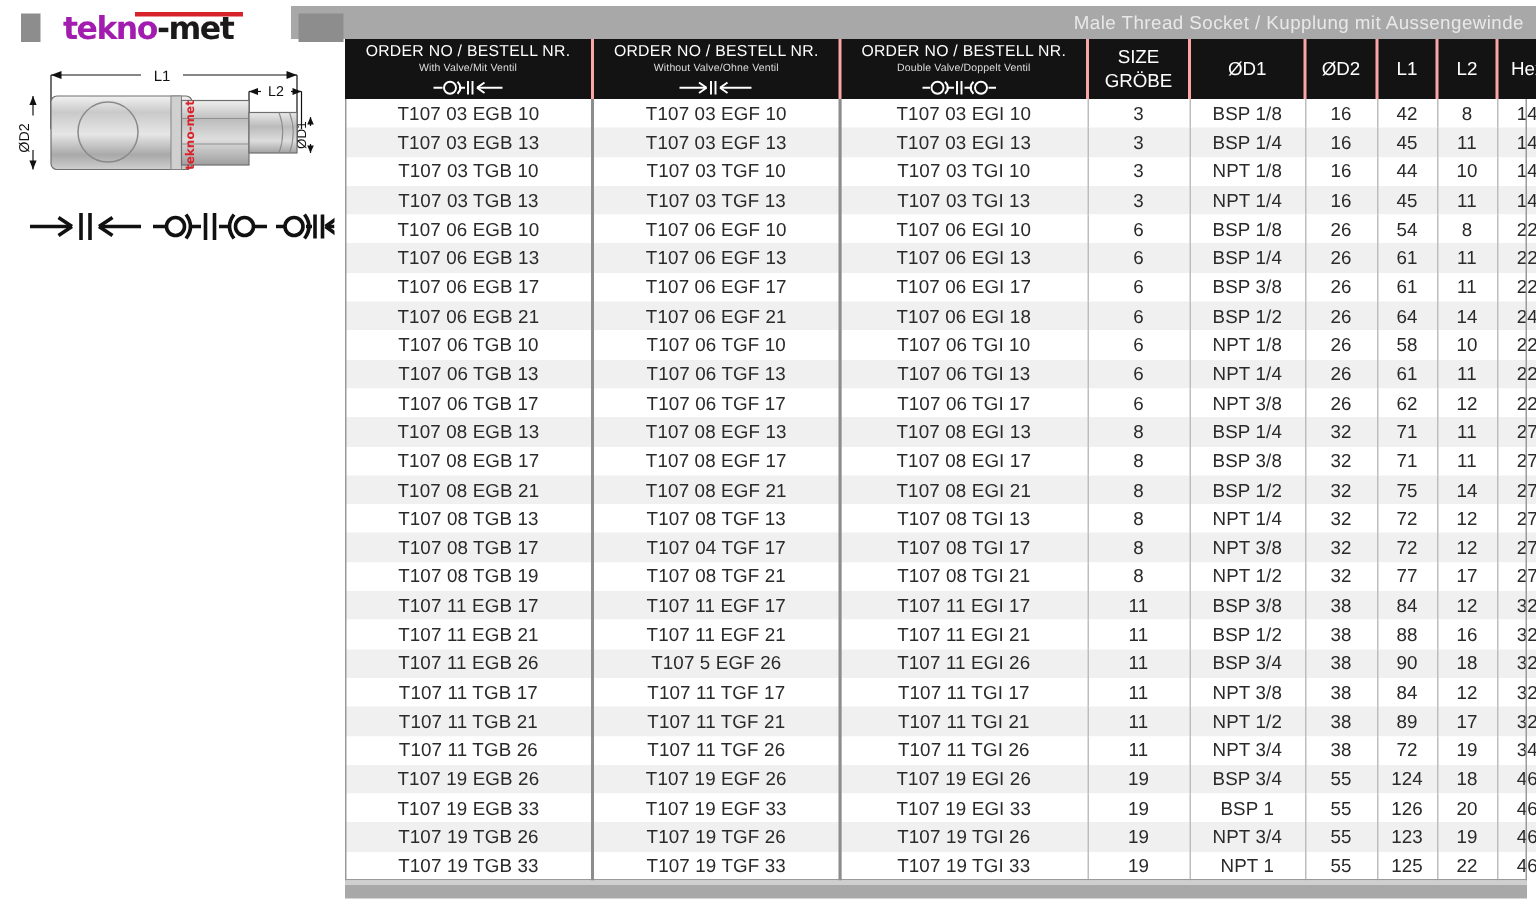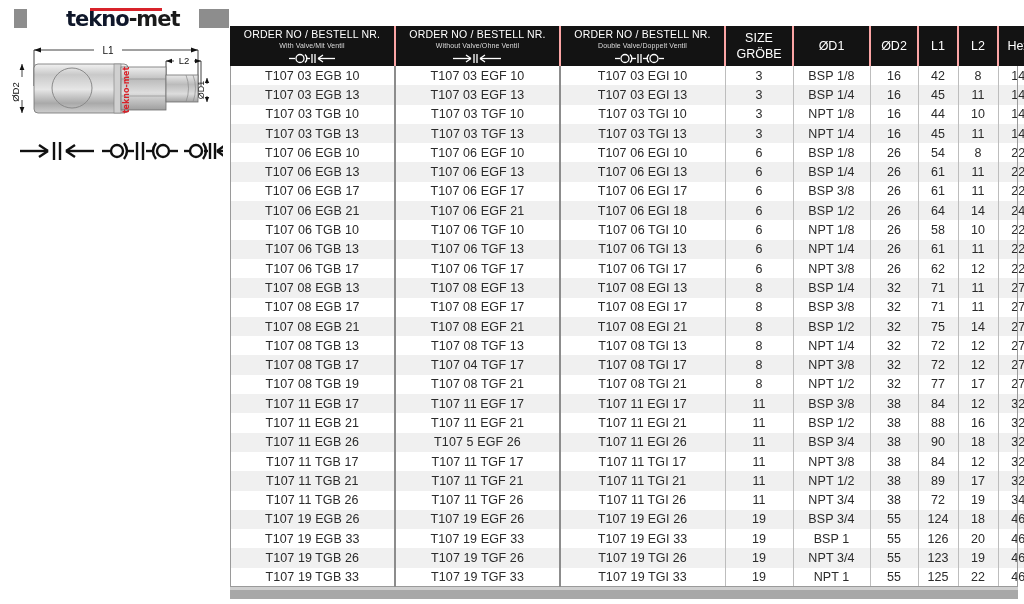--- a/index.html
+++ b/index.html
@@ -23,21 +23,21 @@
   
   .logo-wrap{position:absolute;left:14px;top:6px;width:200px;height:26px;}
   .logo-sq{position:absolute;top:3px;width:13px;height:19px;background:#8d8d8d;}
   .logo-sq.l{left:0;}
   .logo-sq.r{left:185px;width:30px;}
   .logo-text{
     position:absolute;left:28px;top:0px;
     font-family:"DejaVu Sans",sans-serif;
     font-weight:bold;font-size:21px;letter-spacing:-1px;line-height:26px;
   }
-  .logo-a{color:#0f172a;margin-left:24px;}
+  .logo-a{color:#a21caf;}
   .logo-b{color:#1a1a1a;position:relative;margin-top:44px;}
   .logo-bar{
     position:absolute;left:76px;top:2px;width:72px;height:3px;background:#d8232a;
   }
 
   
   .drawing{position:absolute;left:8px;top:34px;width:214px;height:100px;}
   .symrow{position:absolute;left:18px;top:138px;width:205px;height:26px;}
 
   
@@ -79,20 +79,23 @@
   }
   .footbar-sh{
     position:absolute;left:230px;top:587px;width:788px;height:3px;background:#cfcfcf;
   }
 </style>
 </head>
 <body>
 
 <div class="page">
 
+  <div class="banner">
+    <div class="banner-text">Male Thread Socket / Kupplung mit Aussengewinde</div>
+  </div>
 
   <div class="logo-wrap">
     <div class="logo-sq l"></div>
     <div class="logo-sq r"></div>
     <div class="logo-text"><span class="logo-a">tekno</span><span class="logo-b">-met</span></div>
     <div class="logo-bar"></div>
   </div>
 
   <div class="drawing">
     <svg width="214" height="100" viewBox="0 0 214 100">

